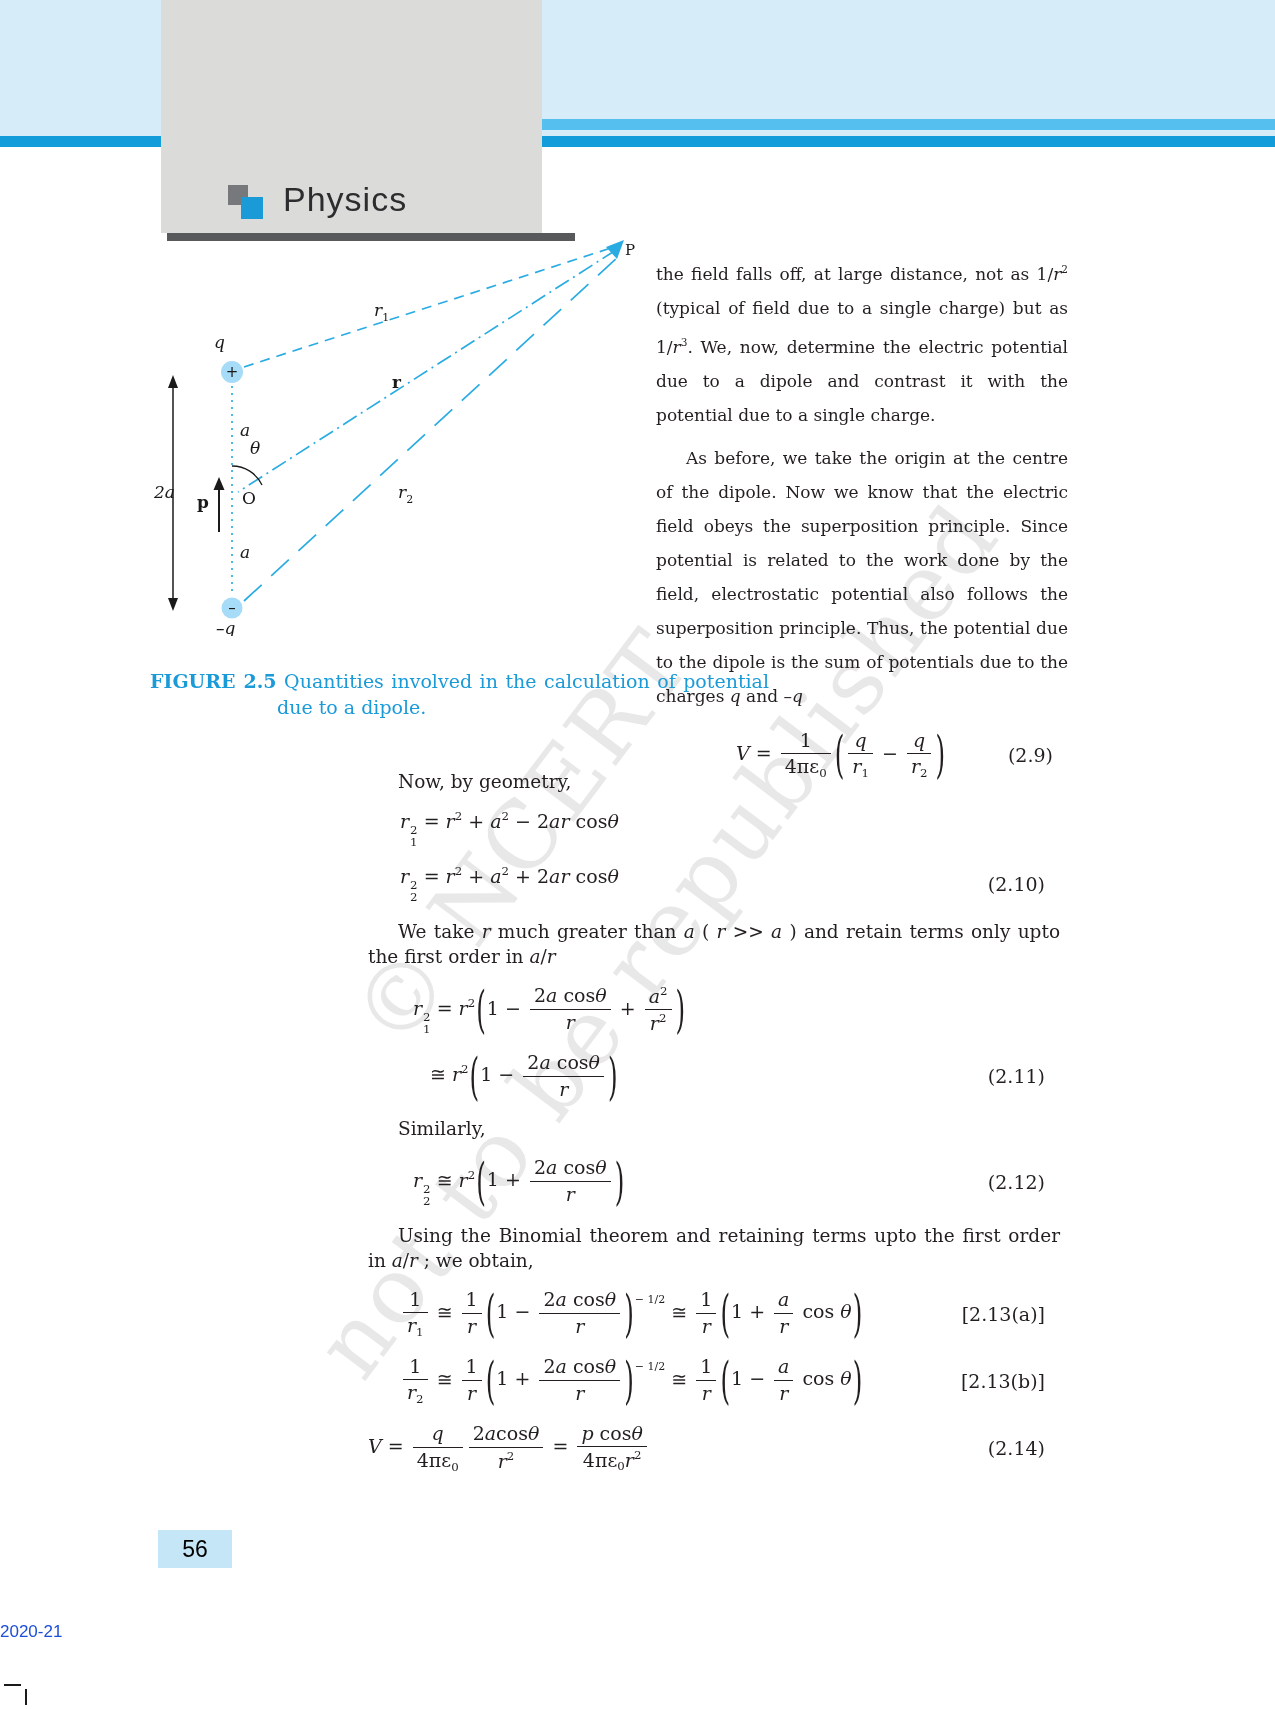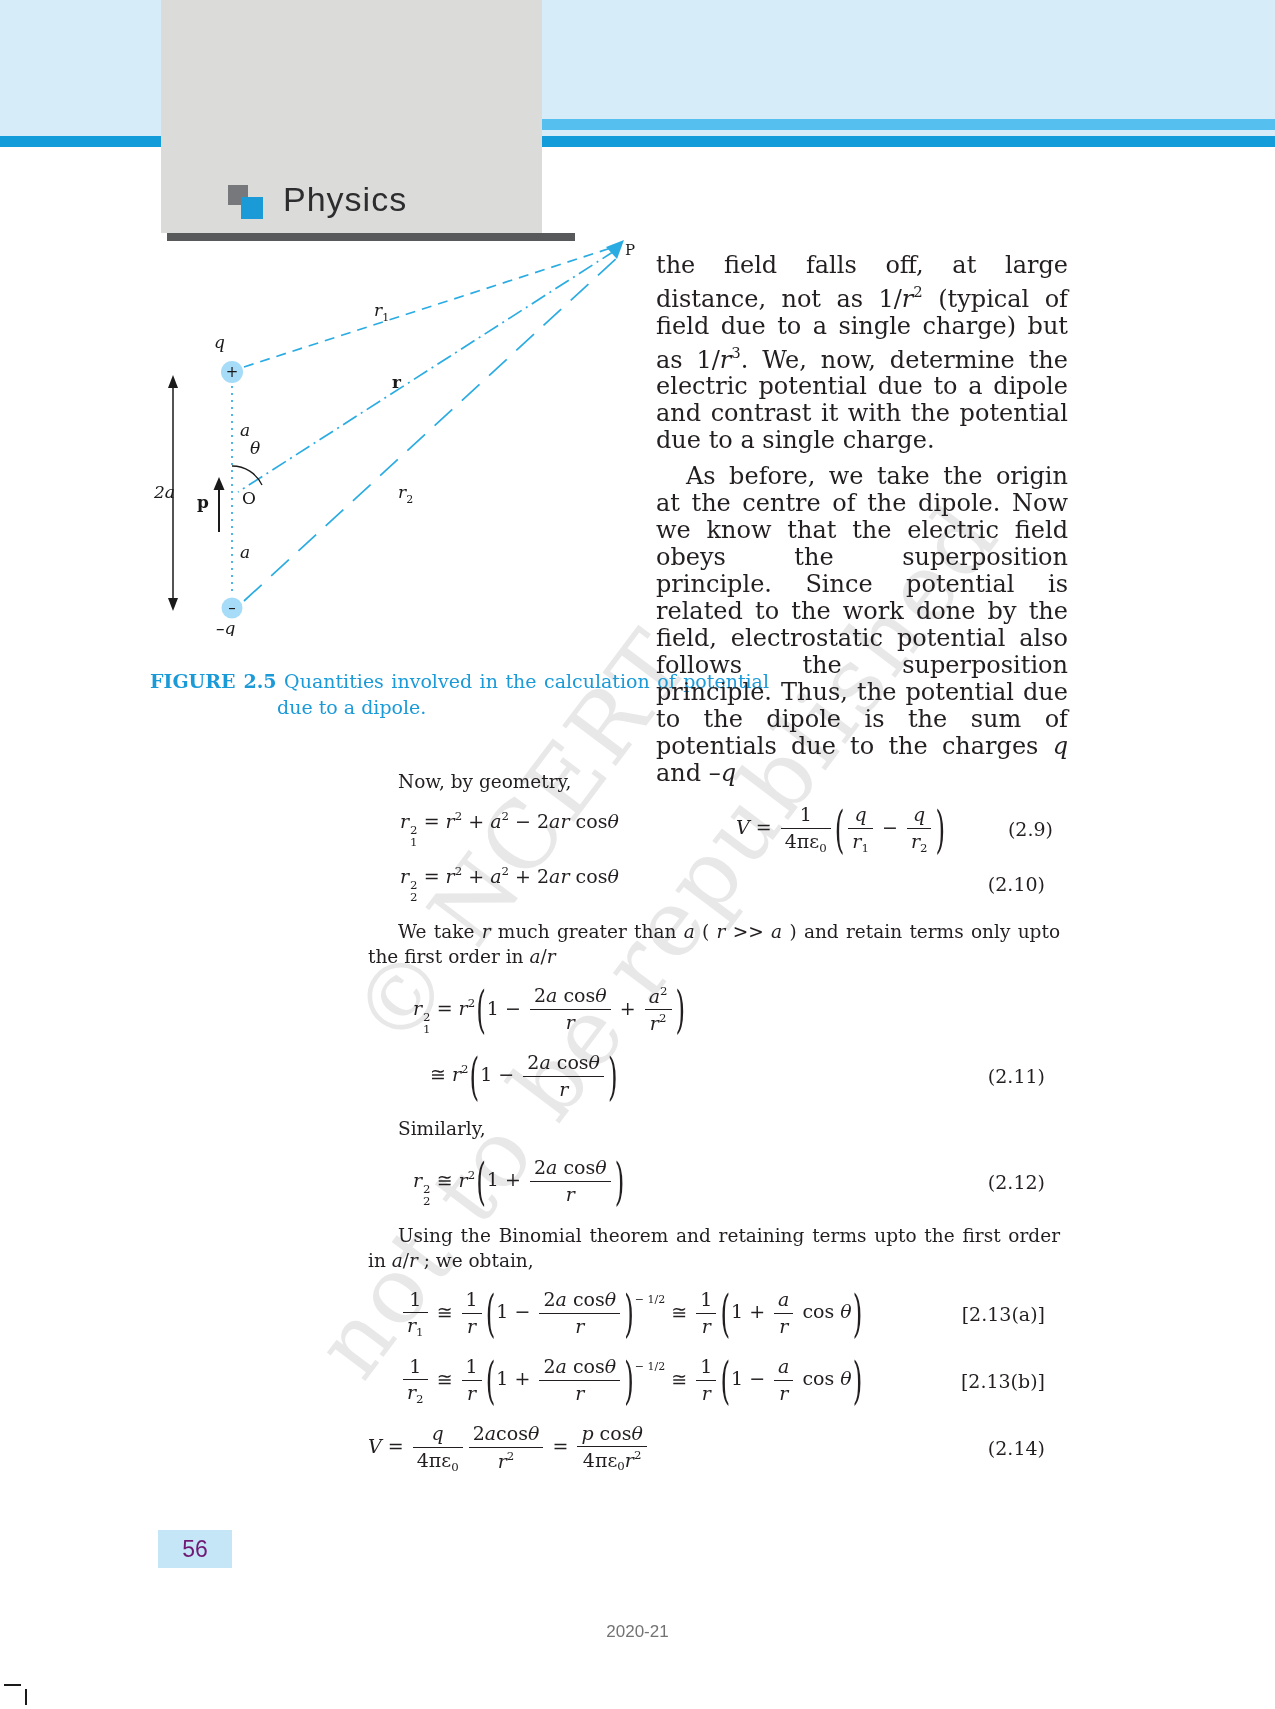--- a/index.html
+++ b/index.html
@@ -41,21 +41,21 @@
   .figsvg .it{font-style:italic;}
   .figsvg .bd{font-weight:bold;}
   .figsvg .small{font-size:15px;}
   .caption{position:absolute;left:150px;top:668px;width:492px;z-index:1;
      color:var(--accent_blue);font-size:19px;line-height:1.38;text-align:justify;
      padding-left:127px;text-indent:-127px;}
   .caption-label{font-weight:bold;margin-top:15px;}
   
   .rcol{position:absolute;left:656px;top:243px;width:412px;z-index:1;}
   .mflow{position:absolute;left:368px;top:760px;width:692px;z-index:1;}
-  .para{font-size:24px;line-height:27px;text-align:justify;margin:9px 0;}
+  .para{font-size:17px;line-height:34px;text-align:justify;margin:9px 0;}
   .mflow .para{font-size:18.5px;line-height:25px;}
   .para.indent{text-indent:30px;}
   .eqrow{position:relative;margin:15px 0;padding-right:95px;font-size:19px;}
   .rcol .eqrow{padding-right:70px;margin:16px 0 14px;}
   .eqnum{position:absolute;right:15px;top:50%;transform:translateY(-50%);
          font-size:19px;font-style:normal;}
   .rs-i{font-style:italic;}
   .rs-b{font-weight:bold;}
   .rs-sup{font-size:0.62em;vertical-align:0.65em;}
   .rs-sub{font-size:0.62em;vertical-align:-0.3em;}
@@ -64,23 +64,23 @@
   .frac .num{display:block;padding:0 4px 1px;border-bottom:1.5px solid #231F20;}
   .frac .den{display:block;padding:1px 4px 0;}
   .paren{display:inline-block;transform:scaleY(2.05);font-size:1.3em;vertical-align:middle;
          padding:0 1px;font-weight:400;}
   .pgroup{display:inline-block;vertical-align:middle;}
   .ss{display:inline-flex;flex-direction:column;align-items:flex-start;font-size:0.62em;
       line-height:1.05;vertical-align:-0.55em;margin-left:1px;}
   
   .pagebox{position:absolute;left:158px;top:1530px;width:74px;height:38px;
      background:var(--pagebox_blue);display:flex;align-items:center;justify-content:center;
-     font-family:"Liberation Sans",sans-serif;font-size:23px;color:#701a75;z-index:1;}
-  .footer{position:absolute;left:0;top:1622px;width:1275px;text-align:center;
-     font-family:"Liberation Sans",sans-serif;font-size:17px;color:#737373;z-index:1;}
+     font-family:"Liberation Sans",sans-serif;font-size:23px;color:#000000;z-index:1;}
+  .footer{position:absolute;left:0;top:1622px;width:1275px;
+     font-family:"Liberation Sans",sans-serif;font-size:17px;color:#1d4ed8;z-index:1;}
 </style>
 </head>
 <body>
 
 <div class="page">
 
   <div class="watermark">
     <div>© NCERT</div>
     <div>not to be republished</div>
   </div>

